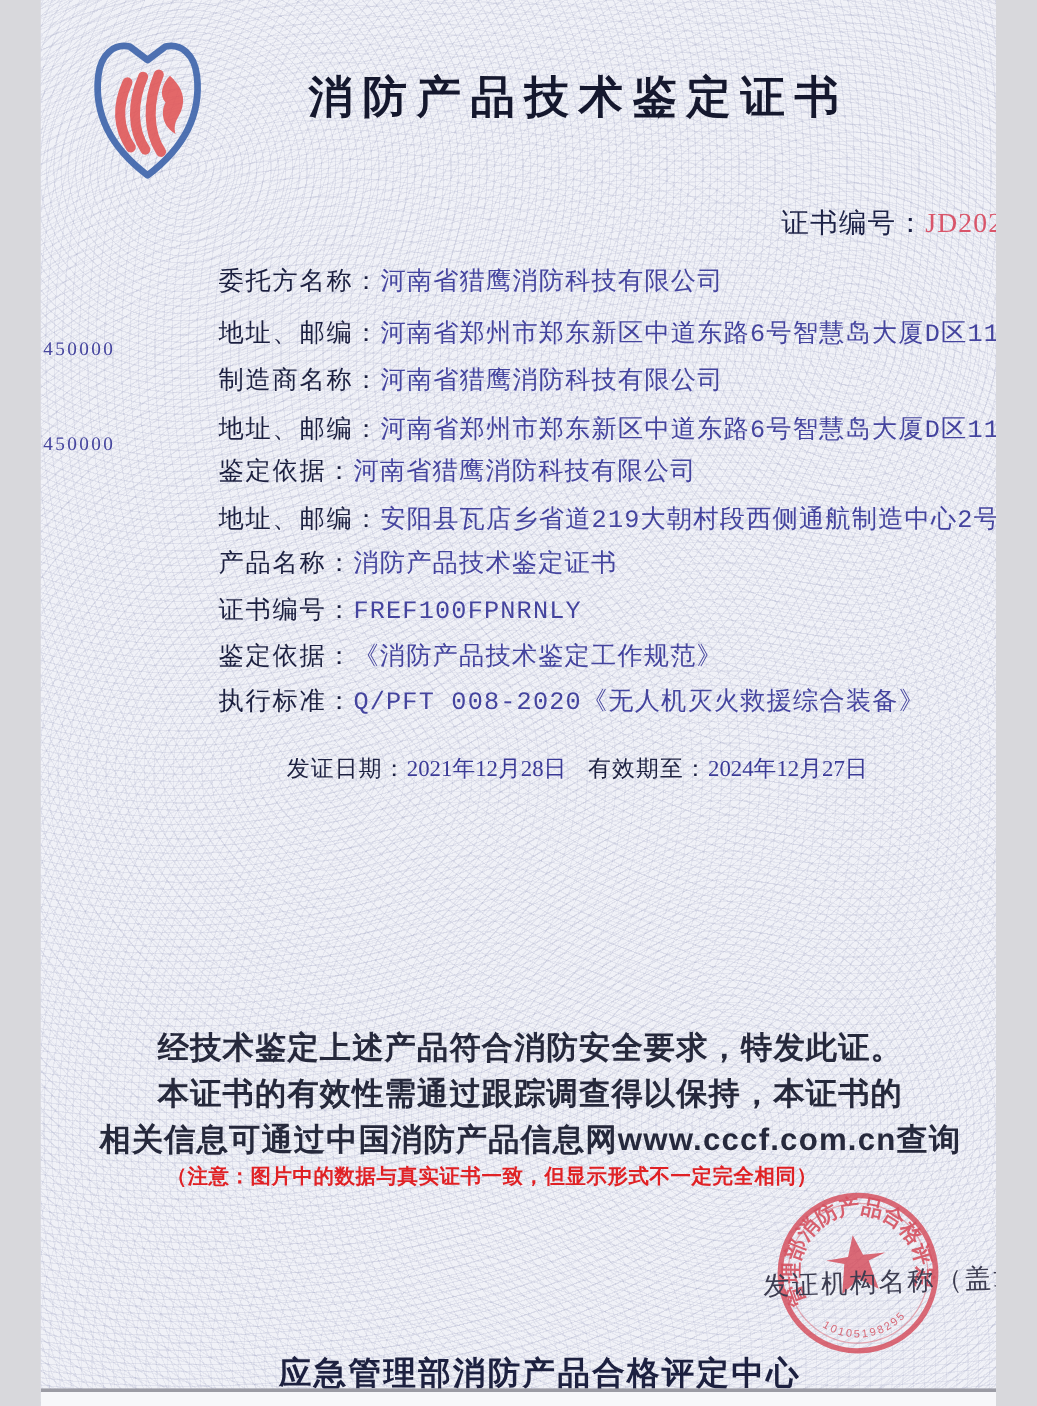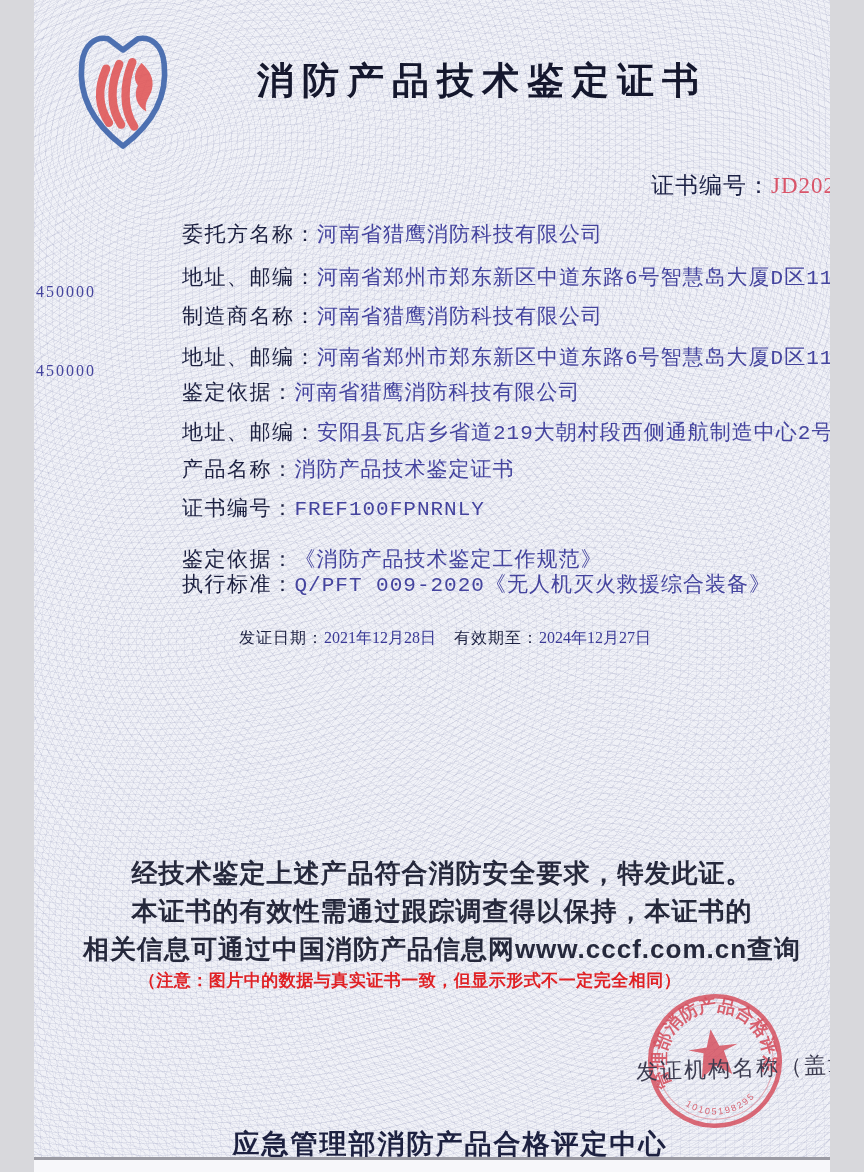--- a/index.html
+++ b/index.html
@@ -36,21 +36,21 @@
   }
   .flabel{color:#1c2040;font-weight:500;letter-spacing:1.5px;margin-right:0;}
   .fvalue{color:#44449e;font-family:Liberation Mono, monospace;letter-spacing:1px;}
   .overflow-zip{
     position:absolute;left:2px;
     font-size:16px;color:#44449e;
     font-family:"Liberation Serif","DejaVu Serif",serif;letter-spacing:2px;
   }
   .dates{
     position:absolute;left:205px;top:628px;
-    font-size:16px;white-space:nowrap;
+    font-size:19px;white-space:nowrap;
   }
   .dates .lab{color:#1c2040;font-weight:500;letter-spacing:1px;}
   .dates .val{color:#3a3a96;font-family:"Liberation Serif","DejaVu Serif",serif;}
   .dates .gap{display:inline-block;width:18px;}
   .statement{
     position:absolute;left:0;right:0;
     text-align:center;transform:translateX(10px);
     font-size:26px;font-weight:600;color:#26293c;letter-spacing:1px;
   }
   .note{
@@ -132,26 +132,26 @@
   </div>
 
   <div class="field" style="top:455px">
     <span class="flabel">产品名称：</span><span class="fvalue">消防产品技术鉴定证书</span>
   </div>
 
   <div class="field" style="top:494px">
     <span class="flabel">证书编号：</span><span class="fvalue">FREF100FPNRNLY</span>
   </div>
 
-  <div class="field" style="top:545px">
+  <div class="field" style="top:532px">
     <span class="flabel">鉴定依据：</span><span class="fvalue">《消防产品技术鉴定工作规范》</span>
   </div>
 
   <div class="field" style="top:570px">
-    <span class="flabel">执行标准：</span><span class="fvalue">Q/PFT 009-2020《无人机灭火救援综合装备》</span>
+    <span class="flabel">执行标准：</span><span class="fvalue">Q/PFT 008-2020《无人机灭火救援综合装备》</span>
   </div>
 
   <div class="dates">
     <span class="lab">发证日期：</span><span class="val">2021年12月28日</span><span class="gap"></span><span class="lab">有效期至：</span><span class="val">2024年12月27日</span>
   </div>
 
   <div class="statement" style="top:856px">经技术鉴定上述产品符合消防安全要求，特发此证。</div>
   <div class="statement" style="top:894px">本证书的有效性需通过跟踪调查得以保持，本证书的</div>
   <div class="statement" style="top:932px">相关信息可通过中国消防产品信息网www.cccf.com.cn查询</div>
 

